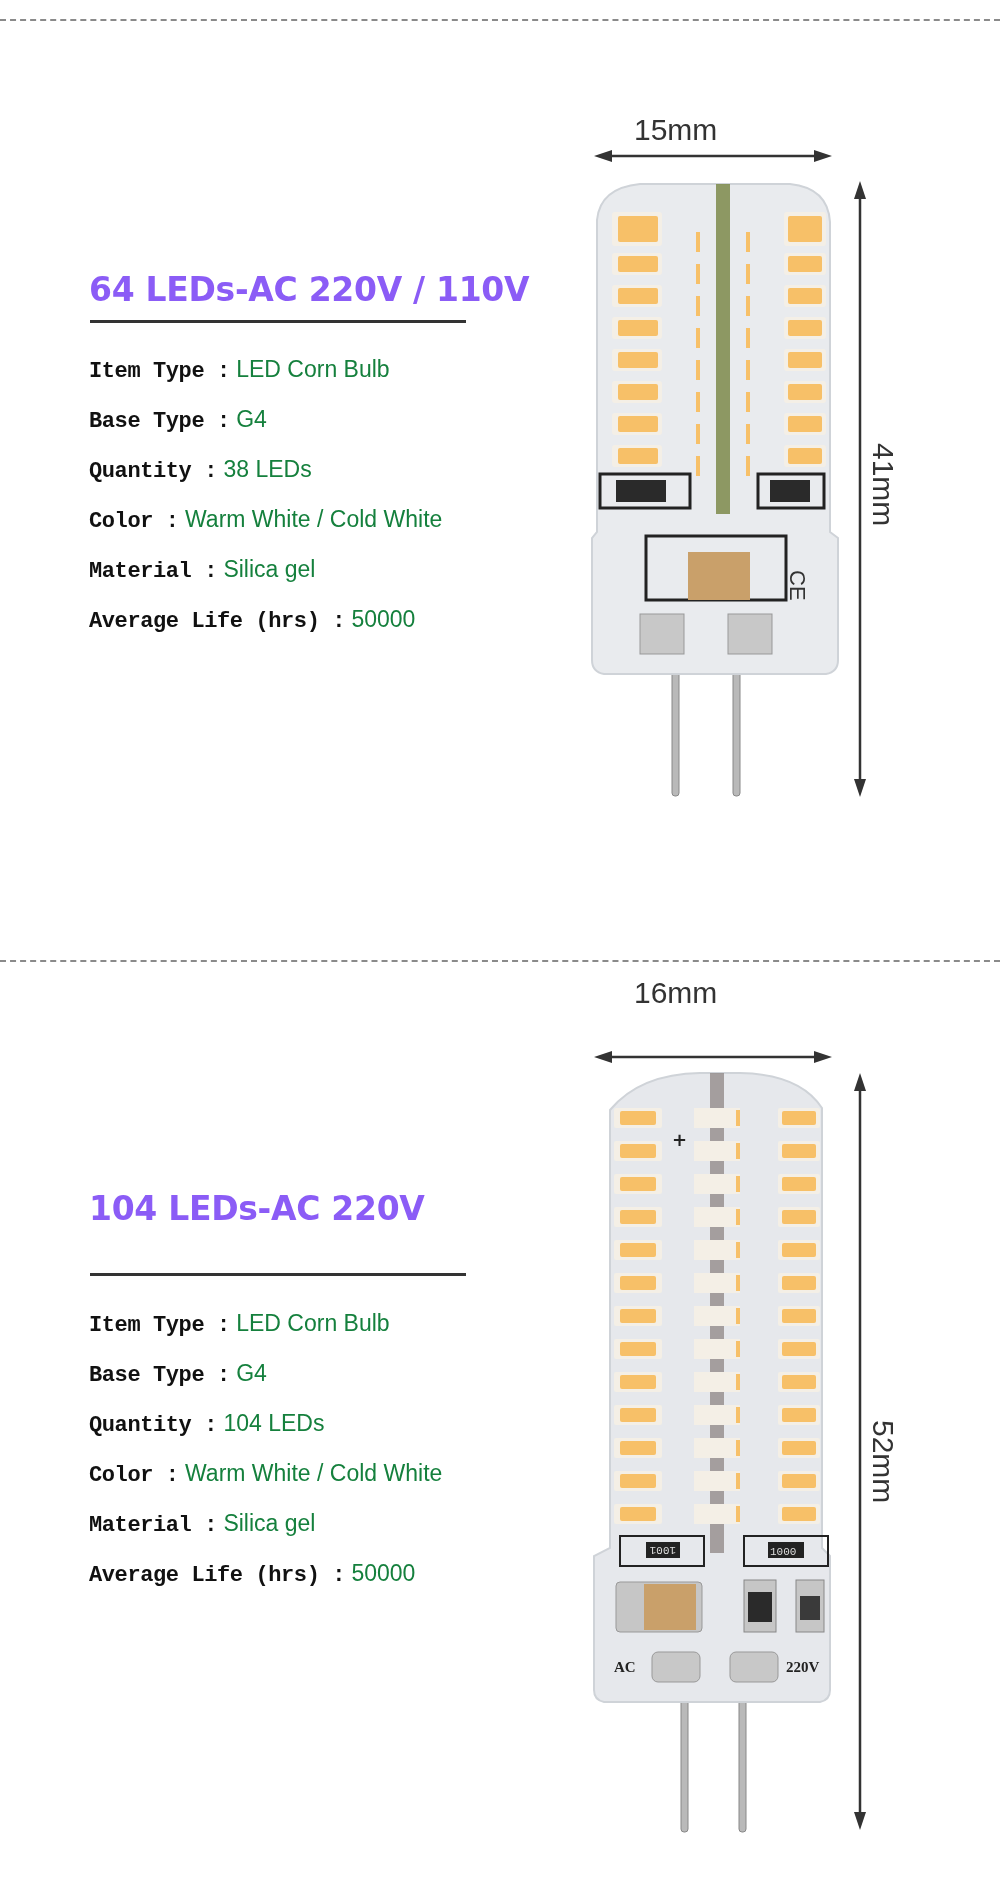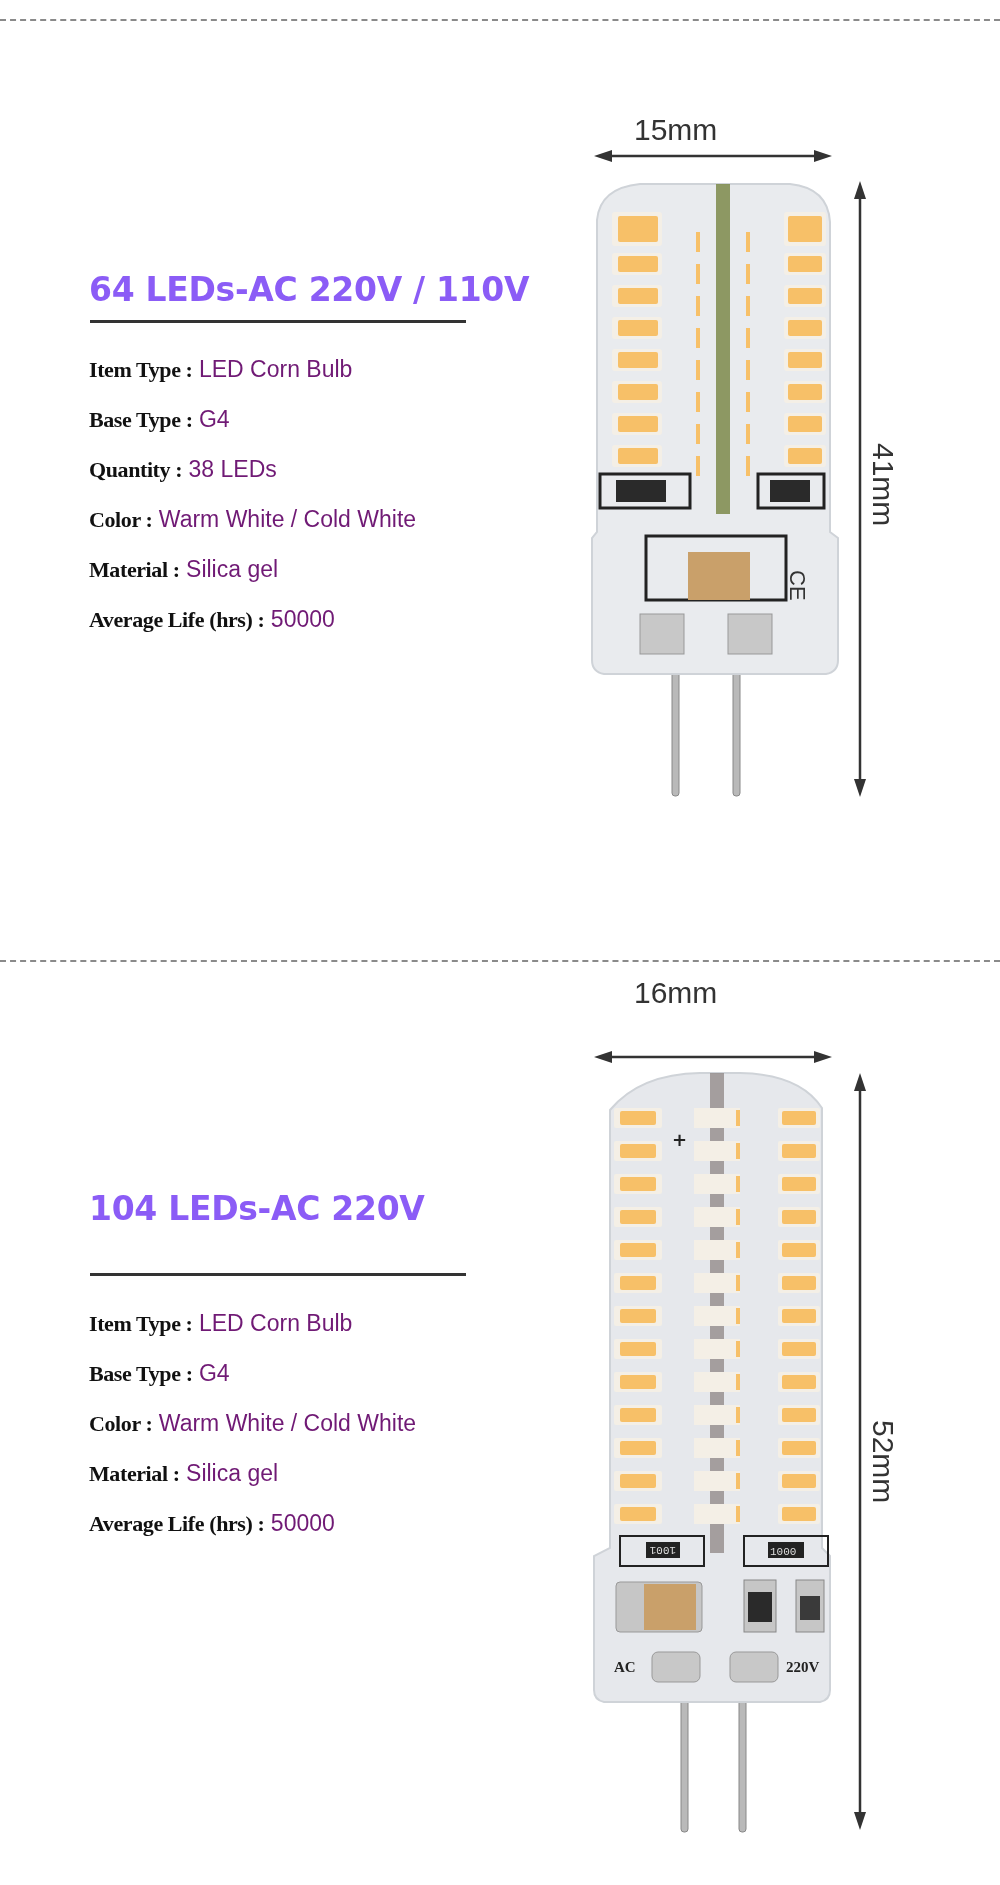--- a/index.html
+++ b/index.html
@@ -6,22 +6,22 @@
   body { width: 1000px; height: 1885px; position: relative; overflow: hidden;
          font-family: "DejaVu Sans", sans-serif; color: #111; }
   .dash { position: absolute; left: 0; width: 1000px; height: 0;
           border-top: 2px dashed #8a8a8a; }
   .section { position: absolute; left: 0; width: 1000px; }
   .title { position: absolute; left: 89px; font-family: "DejaVu Sans", sans-serif;
            font-weight: bold; font-size: 33px; letter-spacing: -0.3px; color: #8b5cf6; line-height: 41px; }
   .rule { position: absolute; left: 90px; width: 376px; height: 3px; background: #333; }
   .specs { position: absolute; left: 89px; margin: 0; padding: 0; list-style: none; }
   .specs li { height: 50px; line-height: 30px; font-size: 22px; white-space: nowrap; }
-  .specs .k { font-weight: bold; color: #111; font-family: Liberation Serif, serif; letter-spacing: -0.4px; }
-  .specs .v { color: #701a75; font-family: "Liberation Sans", sans-serif; font-weight: normal; font-size: 23px; }
+  .specs .k { font-weight: bold; color: #111; font-family: Liberation Mono, monospace; letter-spacing: -0.4px; }
+  .specs .v { color: #15803d; font-family: "Liberation Sans", sans-serif; font-weight: normal; font-size: 23px; }
   .dim-h-label { position: absolute; font-family: "Liberation Sans", sans-serif; font-size: 30px; color: #333; text-align: left; }
   .dim-v-label { position: absolute; font-family: "Liberation Sans", sans-serif; font-size: 30px; color: #333;
                  transform: rotate(90deg); transform-origin: center; white-space: nowrap; }
   svg { position: absolute; overflow: visible; }
 </style>
 </head>
 <body>
 
 <div class="dash" style="top:19px"></div>
 <div class="dash" style="top:960px"></div>
@@ -136,20 +136,21 @@
 </div>
 
 <div class="section" style="top:0; height:1885px;">
   <div class="title" style="top:1188px">
     <div>104 LEDs-AC 220V</div>
   </div>
   <div class="rule" style="top:1273px"></div>
   <ul class="specs" style="top:1308px">
     <li><span class="k">Item Type :</span><span class="v"> LED Corn Bulb</span></li>
     <li><span class="k">Base Type :</span><span class="v"> G4</span></li>
+    <li><span class="k">Quantity :</span><span class="v"> 104 LEDs</span></li>
     <li><span class="k">Color :</span><span class="v"> Warm White / Cold White</span></li>
     <li><span class="k">Material :</span><span class="v"> Silica gel</span></li>
     <li><span class="k">Average Life (hrs) :</span><span class="v"> 50000</span></li>
   </ul>
 
   <div class="dim-h-label" style="left:634px; top:976px; width:160px;">16mm</div>
   <svg style="left:0;top:0" width="1000" height="1885">
     <g>
       <line x1="604" y1="1057" x2="822" y2="1057" stroke="#333" stroke-width="2.5"></line>
       <polygon points="594,1057 612,1051 612,1063" fill="#333"></polygon>

